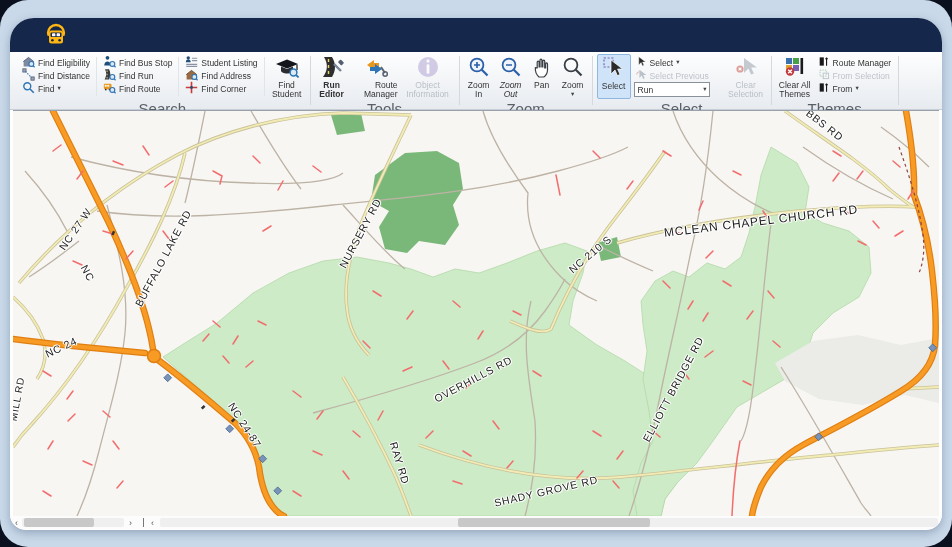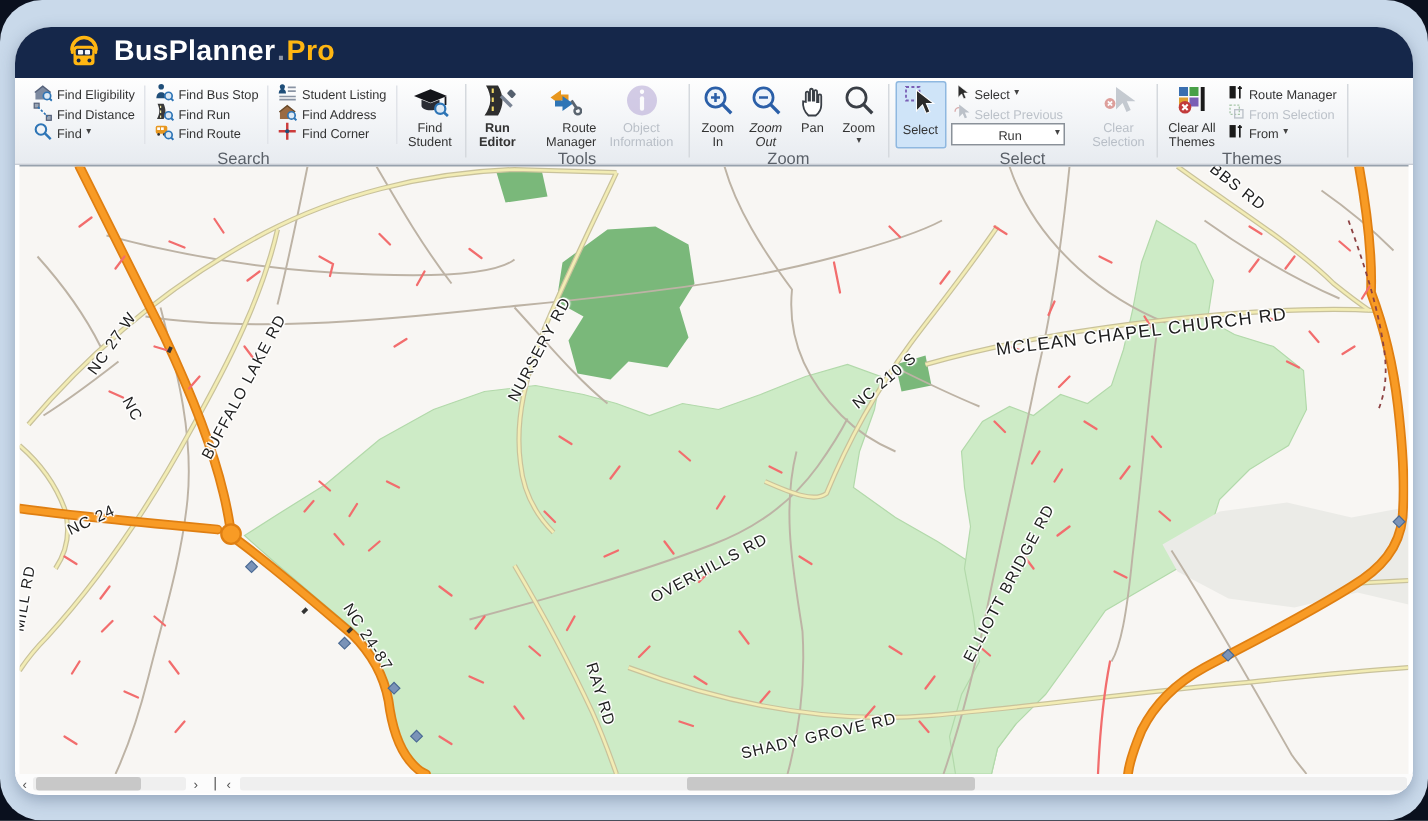--- a/index.html
+++ b/index.html
@@ -11,35 +11,35 @@
   
   .titlebar{height:34px;background:#15274a;display:flex;align-items:center;padding-left:34px;gap:8px;}
   .brand{font-size:19px;font-weight:bold;color:#ffffff;letter-spacing:.2px;display:flex;align-items:baseline;}
   .brand .dot{color:#8a93a6;margin:0 1px;}
   .brand .suffix{color:#ffb612;}
   
   .ribbon{height:57px;background:linear-gradient(#fefefe,#e7ebf0);border-bottom:1px solid #c9ced6;
           display:flex;align-items:stretch;padding:0 0 0 6px;}
   .rsec{display:flex;flex-direction:column;padding:2px 3px 0 3px;}
   .rsec .content{flex:1;display:flex;align-items:stretch;gap:2px;}
-  .rsec .seclabel{font-size:11px;color:#5a6068;text-align:center;padding:1px 0 2px 0;}
+  .rsec .seclabel{font-size:15px;color:#5a6068;text-align:center;padding:1px 0 2px 0;}
   .rdiv{width:1px;background:#d5d9de;margin:4px 1px;}
   .smallcol{display:flex;flex-direction:column;justify-content:flex-start;padding:2px 1px;}
   .sbtn{display:flex;align-items:center;gap:3px;font-size:8.5px;color:#333;padding:0 2px;white-space:nowrap;
         border-radius:2px;cursor:default;height:13px;}
   .sbtn svg{flex:0 0 auto;}
   .bbtn{display:flex;flex-direction:column;align-items:center;justify-content:flex-start;gap:1px;
         font-size:8.5px;color:#333;text-align:center;line-height:1.05;padding:2px 1px 0 1px;border-radius:2px;}
   .bbtn .blabel{display:block;}
   .disabled{opacity:.55;color:#8d96a2;}
   .active-tool{background:#cfe4f8;border:1px solid #8fb8e0;}
   .caret{font-size:6.5px;color:#444;line-height:1;}
   .combo{display:flex;align-items:center;width:76px;height:15px;background:#fff;border:1px solid #8a9199;
          font-size:8.5px;color:#333;padding-left:3px;box-sizing:border-box;}
-  .combo .cval{flex:1;margin-left:28px;}
+  .combo .cval{flex:1;}
   .combo .caret{padding-right:2px;}
   .colsep{width:1px;background:#e1e4e9;margin:3px 1px;}
   
   .map{position:relative;height:405px;margin:0 3px;background:#f8f6f3;border-top:1px solid #98a2ad;overflow:hidden;}
   .map svg.base{position:absolute;left:0;top:0;}
   .maplabel{position:absolute;font-size:10.5px;color:#1d1d1d;letter-spacing:.8px;white-space:nowrap;
             transform:translate(-50%,-50%);
             text-shadow:1px 0 0 #fff,-1px 0 0 #fff,0 1px 0 #fff,0 -1px 0 #fff,1px 1px 1px #fff,-1px -1px 1px #fff;}
   
   .scrollrow{position:relative;height:13px;background:#fcfcfc;}
@@ -62,25 +62,20 @@
           <path d="M4 10a8 8 0 0 1 16 0" fill="none" stroke="#ffb612" stroke-width="2.4" stroke-linecap="round"></path>
           <rect x="5" y="7.5" width="14" height="13" rx="2.5" fill="#ffb612"></rect>
           <rect x="6.5" y="9.5" width="11" height="4.5" rx="1" fill="#15274a"></rect>
           <rect x="8" y="10.3" width="3.4" height="3" rx=".6" fill="#f5f7fa"></rect>
           <rect x="12.6" y="10.3" width="3.4" height="3" rx=".6" fill="#f5f7fa"></rect>
           <circle cx="8.4" cy="17.3" r="1.3" fill="#15274a"></circle>
           <circle cx="15.6" cy="17.3" r="1.3" fill="#15274a"></circle>
           <rect x="3.2" y="8.5" width="2" height="4.5" rx="1" fill="#ffb612"></rect>
           <rect x="18.8" y="8.5" width="2" height="4.5" rx="1" fill="#ffb612"></rect>
         </svg>
-      </span>
-      <span class="brand">
-        <span>BusPlanner</span>
-          <span class="dot">.</span>
-          <span class="suffix">Pro</span>
       </span>
     </div>
 
     <div class="ribbon">
 
       <div class="rsec">
         <div class="content">
           <div class="smallcol">
             <div class="sbtn">
               <span><svg width="13" height="13" viewBox="0 0 16 16">

